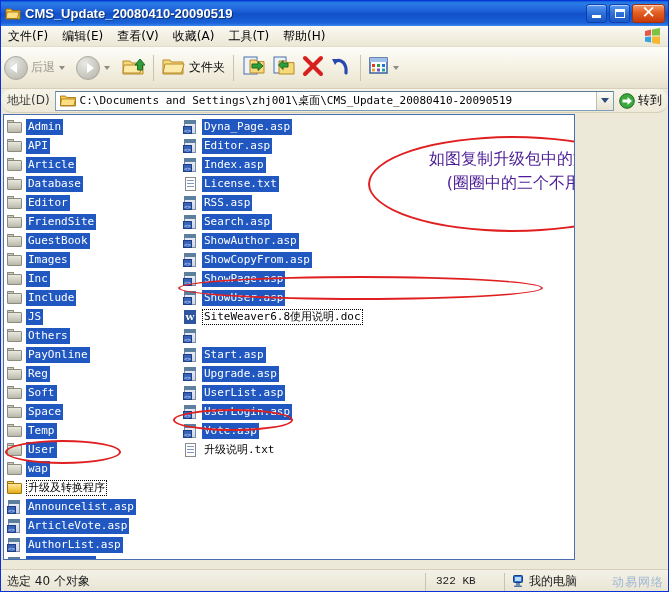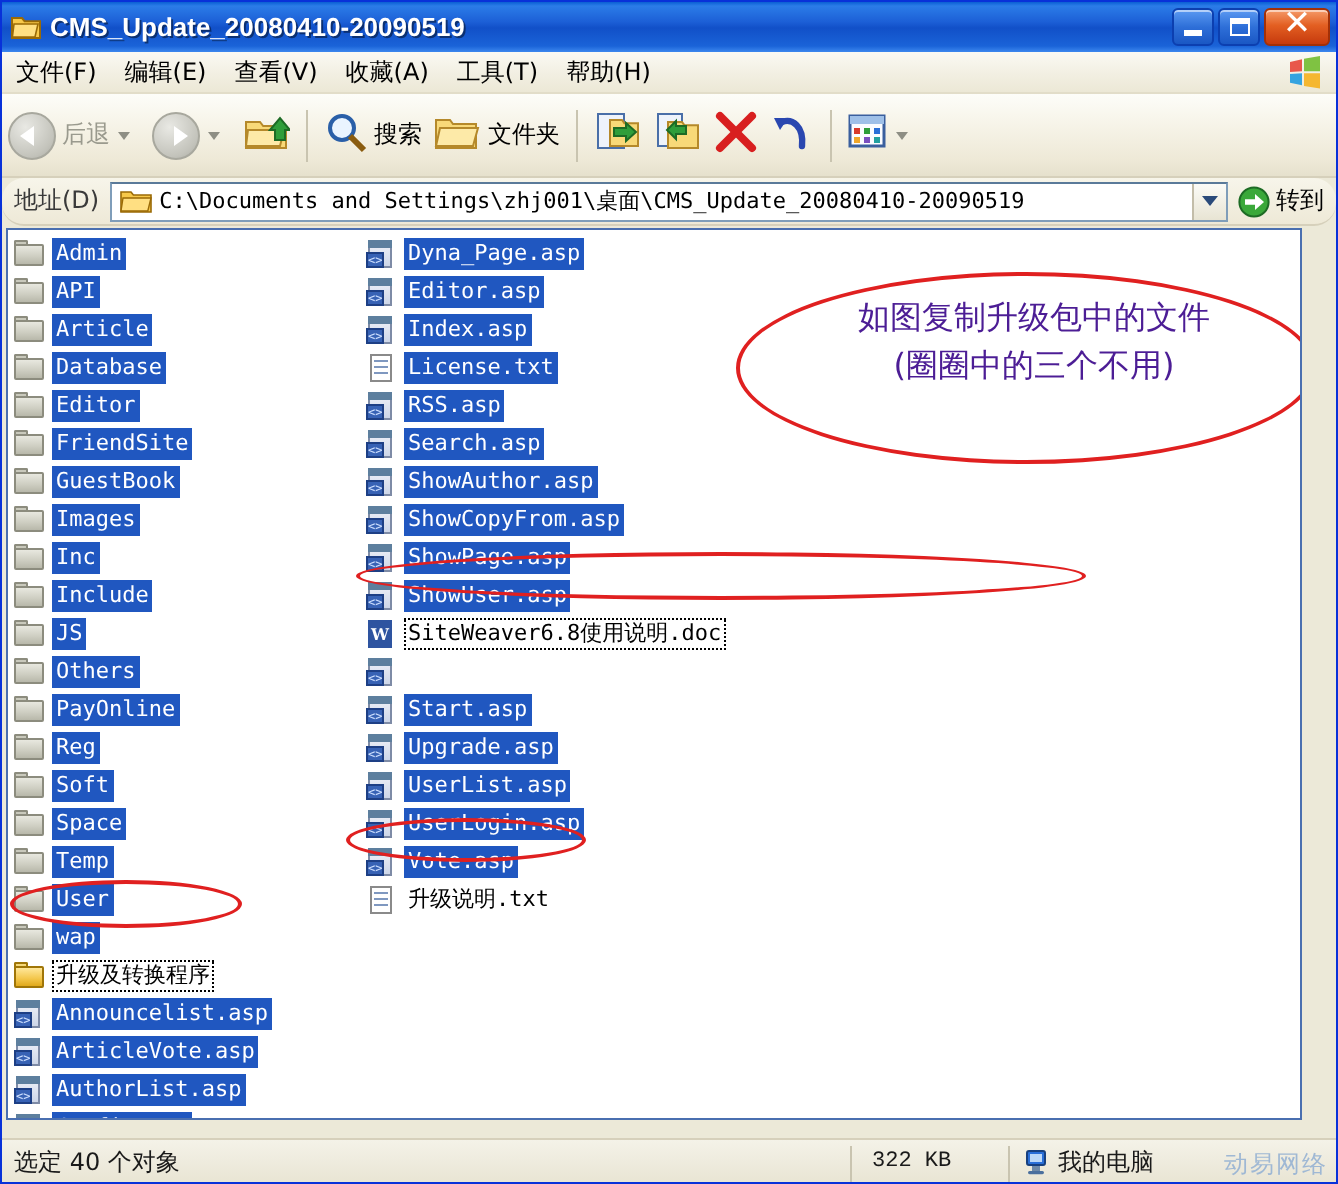--- a/index.html
+++ b/index.html
@@ -250,21 +250,21 @@
   }
   .greenarrow {
     width: 16px; height: 16px;
     position: relative;
   }
 
   
   #filepane {
     position: absolute;
     left: 2px; top: 113px;
-    width: 648px;
+    width: 572px;
     height: 446px;
     background: #fff;
     border: 1px solid #4a6fb0;
     box-sizing: border-box;
     overflow: hidden;
   }
   .col {
     position: absolute;
     top: 2px;
   }
@@ -505,29 +505,20 @@
     <div class="tb-btn">
       <span class="ico">
         <svg width="24" height="24" viewBox="0 0 24 24">
           <path d="M2 7h7l1.6 2H22v11H2z" fill="#f8d978" stroke="#b5892a"></path>
           <path d="M3 11h18l-2 8H2z" fill="#fdeaa8" stroke="#b5892a"></path>
           <path d="M14 11 L19 5 L24 11 L21.5 11 L21.5 16 L16.5 16 L16.5 11z" fill="#2f9e3a" stroke="#1d6b25"></path>
         </svg>
       </span>
     </div>
     <div class="tb-sep"></div>
-    <div class="tb-btn">
-      <span class="ico">
-        <svg width="22" height="22" viewBox="0 0 22 22">
-          <circle cx="9" cy="9" r="6" fill="#eaf4ff" stroke="#2a5fa8" stroke-width="2"></circle>
-          <line x1="13" y1="13" x2="20" y2="20" stroke="#8a5c10" stroke-width="3"></line>
-        </svg>
-      </span>
-      <span class="lbl">搜索</span>
-    </div>
     <div class="tb-btn">
       <span class="ico">
         <svg width="24" height="22" viewBox="0 0 24 22">
           <path d="M1 5h7l1.5 2H21v12H1z" fill="#f8d978" stroke="#b5892a"></path>
           <path d="M3 9h19l-2.5 9H1z" fill="#fdeaa8" stroke="#b5892a"></path>
         </svg>
       </span>
       <span class="lbl">文件夹</span>
     </div>
     <div class="tb-sep"></div>

